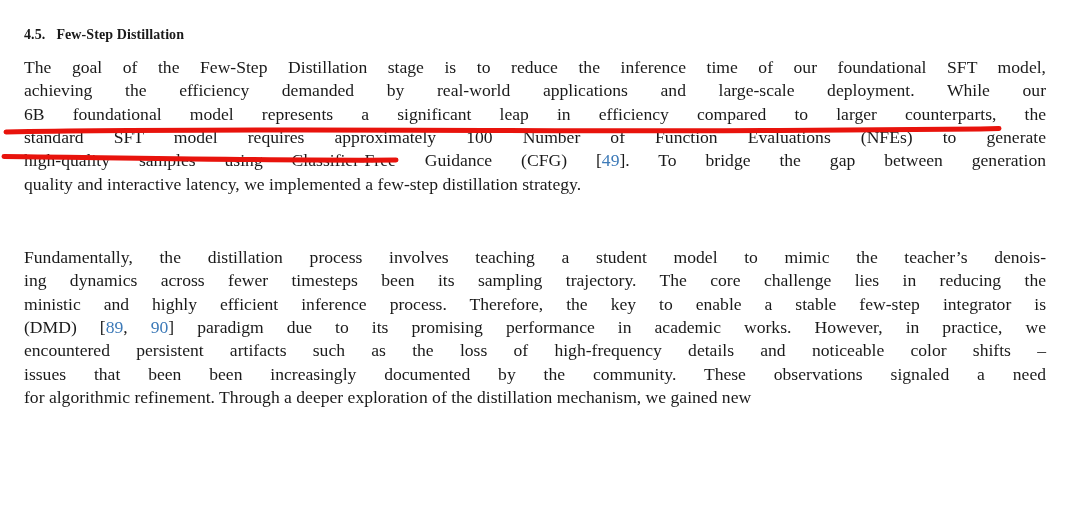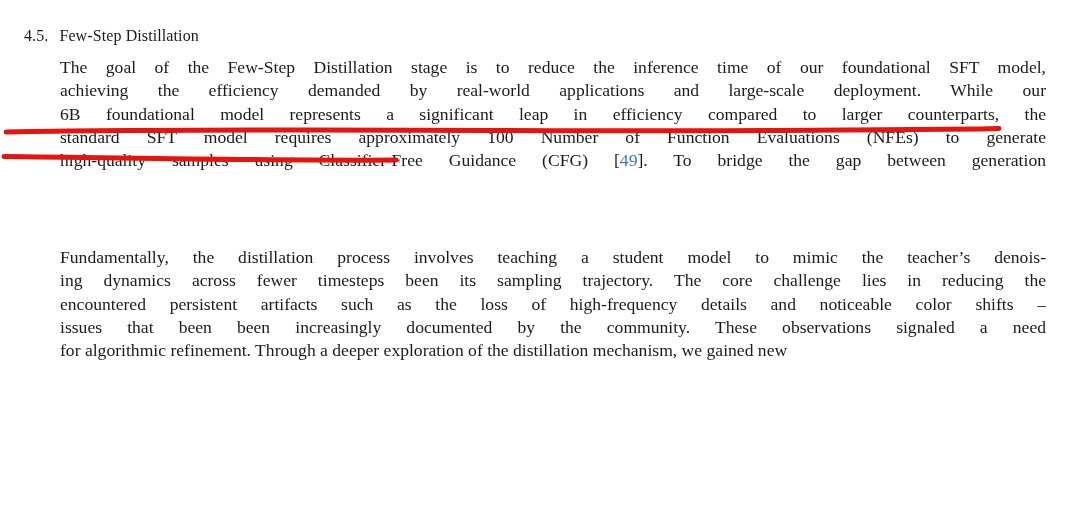--- a/index.html
+++ b/index.html
@@ -8,43 +8,42 @@
     background: #ffffff;
     color: #1a1a1a;
     font-family: "Liberation Serif", "DejaVu Serif", serif;
     position: relative;
     overflow: hidden;
   }
   .page { position: absolute; inset: 0; }
   .heading {
     position: absolute;
     left: 24px; top: 11px;
-    font-size: 16px;
-    font-weight: normal;
+    font-size: 14px;
+    font-weight: bold;
     line-height: 24px;
     letter-spacing: 0.1px;
     text-align: right;
   }
   .heading .num { margin-right: 11px; }
   .para {
     position: absolute;
     left: 24px;
     width: 1022px;
     font-size: 17.6px;
   }
   #para-0 { top: 56px; }
   #para-1 { top: 246px; }
   .line {
     height: 23.33px;
     line-height: 23.33px;
     text-align: justify;
     text-align-last: justify;
     overflow: visible;
     white-space: normal;
-    margin-left: 36px;
   }
   .line.last { text-align-last: left; }
   .cite { color: var(--cite, #3d7ab8); }
   .annotation-overlay {
     position: absolute; left: 0; top: 0;
     width: 1069px; height: 511px;
     pointer-events: none;
   }
 </style>
 </head>
@@ -55,24 +54,27 @@
   <h2 class="heading">
     <span class="num">4.5.</span><span>Few-Step Distillation</span>
   </h2>
 
   <div class="para" id="para-0">
       <div class="line"><span>The goal of the Few-Step Distillation stage is to reduce the inference time of our foundational SFT model,</span></div>
       <div class="line"><span>achieving the efficiency demanded by real-world applications and large-scale deployment. While our</span></div>
       <div class="line"><span>6B foundational model represents a significant leap in efficiency compared to larger counterparts, the</span></div>
       <div class="line"><span>standard SFT model requires approximately 100 Number of Function Evaluations (NFEs) to generate</span></div>
       <div class="line"><span>high-quality samples using Classifier-Free Guidance (CFG) [</span><span class="cite">49</span><span>]. To bridge the gap between generation</span></div>
+      <div class="line last"><span>quality and interactive latency, we implemented a few-step distillation strategy.</span></div>
     </div>
   <div class="para" id="para-1">
       <div class="line"><span>Fundamentally, the distillation process involves teaching a student model to mimic the teacher’s denois-</span></div>
       <div class="line"><span>ing dynamics across fewer timesteps been its sampling trajectory. The core challenge lies in reducing the</span></div>
+      <div class="line"><span>ministic and highly efficient inference process. Therefore, the key to enable a stable few-step integrator is</span></div>
+      <div class="line"><span>(DMD) [</span><span class="cite">89</span><span>, </span><span class="cite">90</span><span>] paradigm due to its promising performance in academic works. However, in practice, we</span></div>
       <div class="line"><span>encountered persistent artifacts such as the loss of high-frequency details and noticeable color shifts –</span></div>
       <div class="line"><span>issues that been been increasingly documented by the community. These observations signaled a need</span></div>
       <div class="line last"><span>for algorithmic refinement. Through a deeper exploration of the distillation mechanism, we gained new</span></div>
     </div>
 
   <svg class="annotation-overlay" viewBox="0 0 1069 511">
     <path d="M 6 132 C 240 127.5, 560 132, 780 130.5 S 960 129.5, 999 128.5" fill="none" stroke="#e8130c" stroke-width="5" stroke-linecap="round"></path>
     <path d="M 4 156.5 C 140 158, 290 161, 396 160" fill="none" stroke="#e8130c" stroke-width="5" stroke-linecap="round"></path>
   </svg>
 

